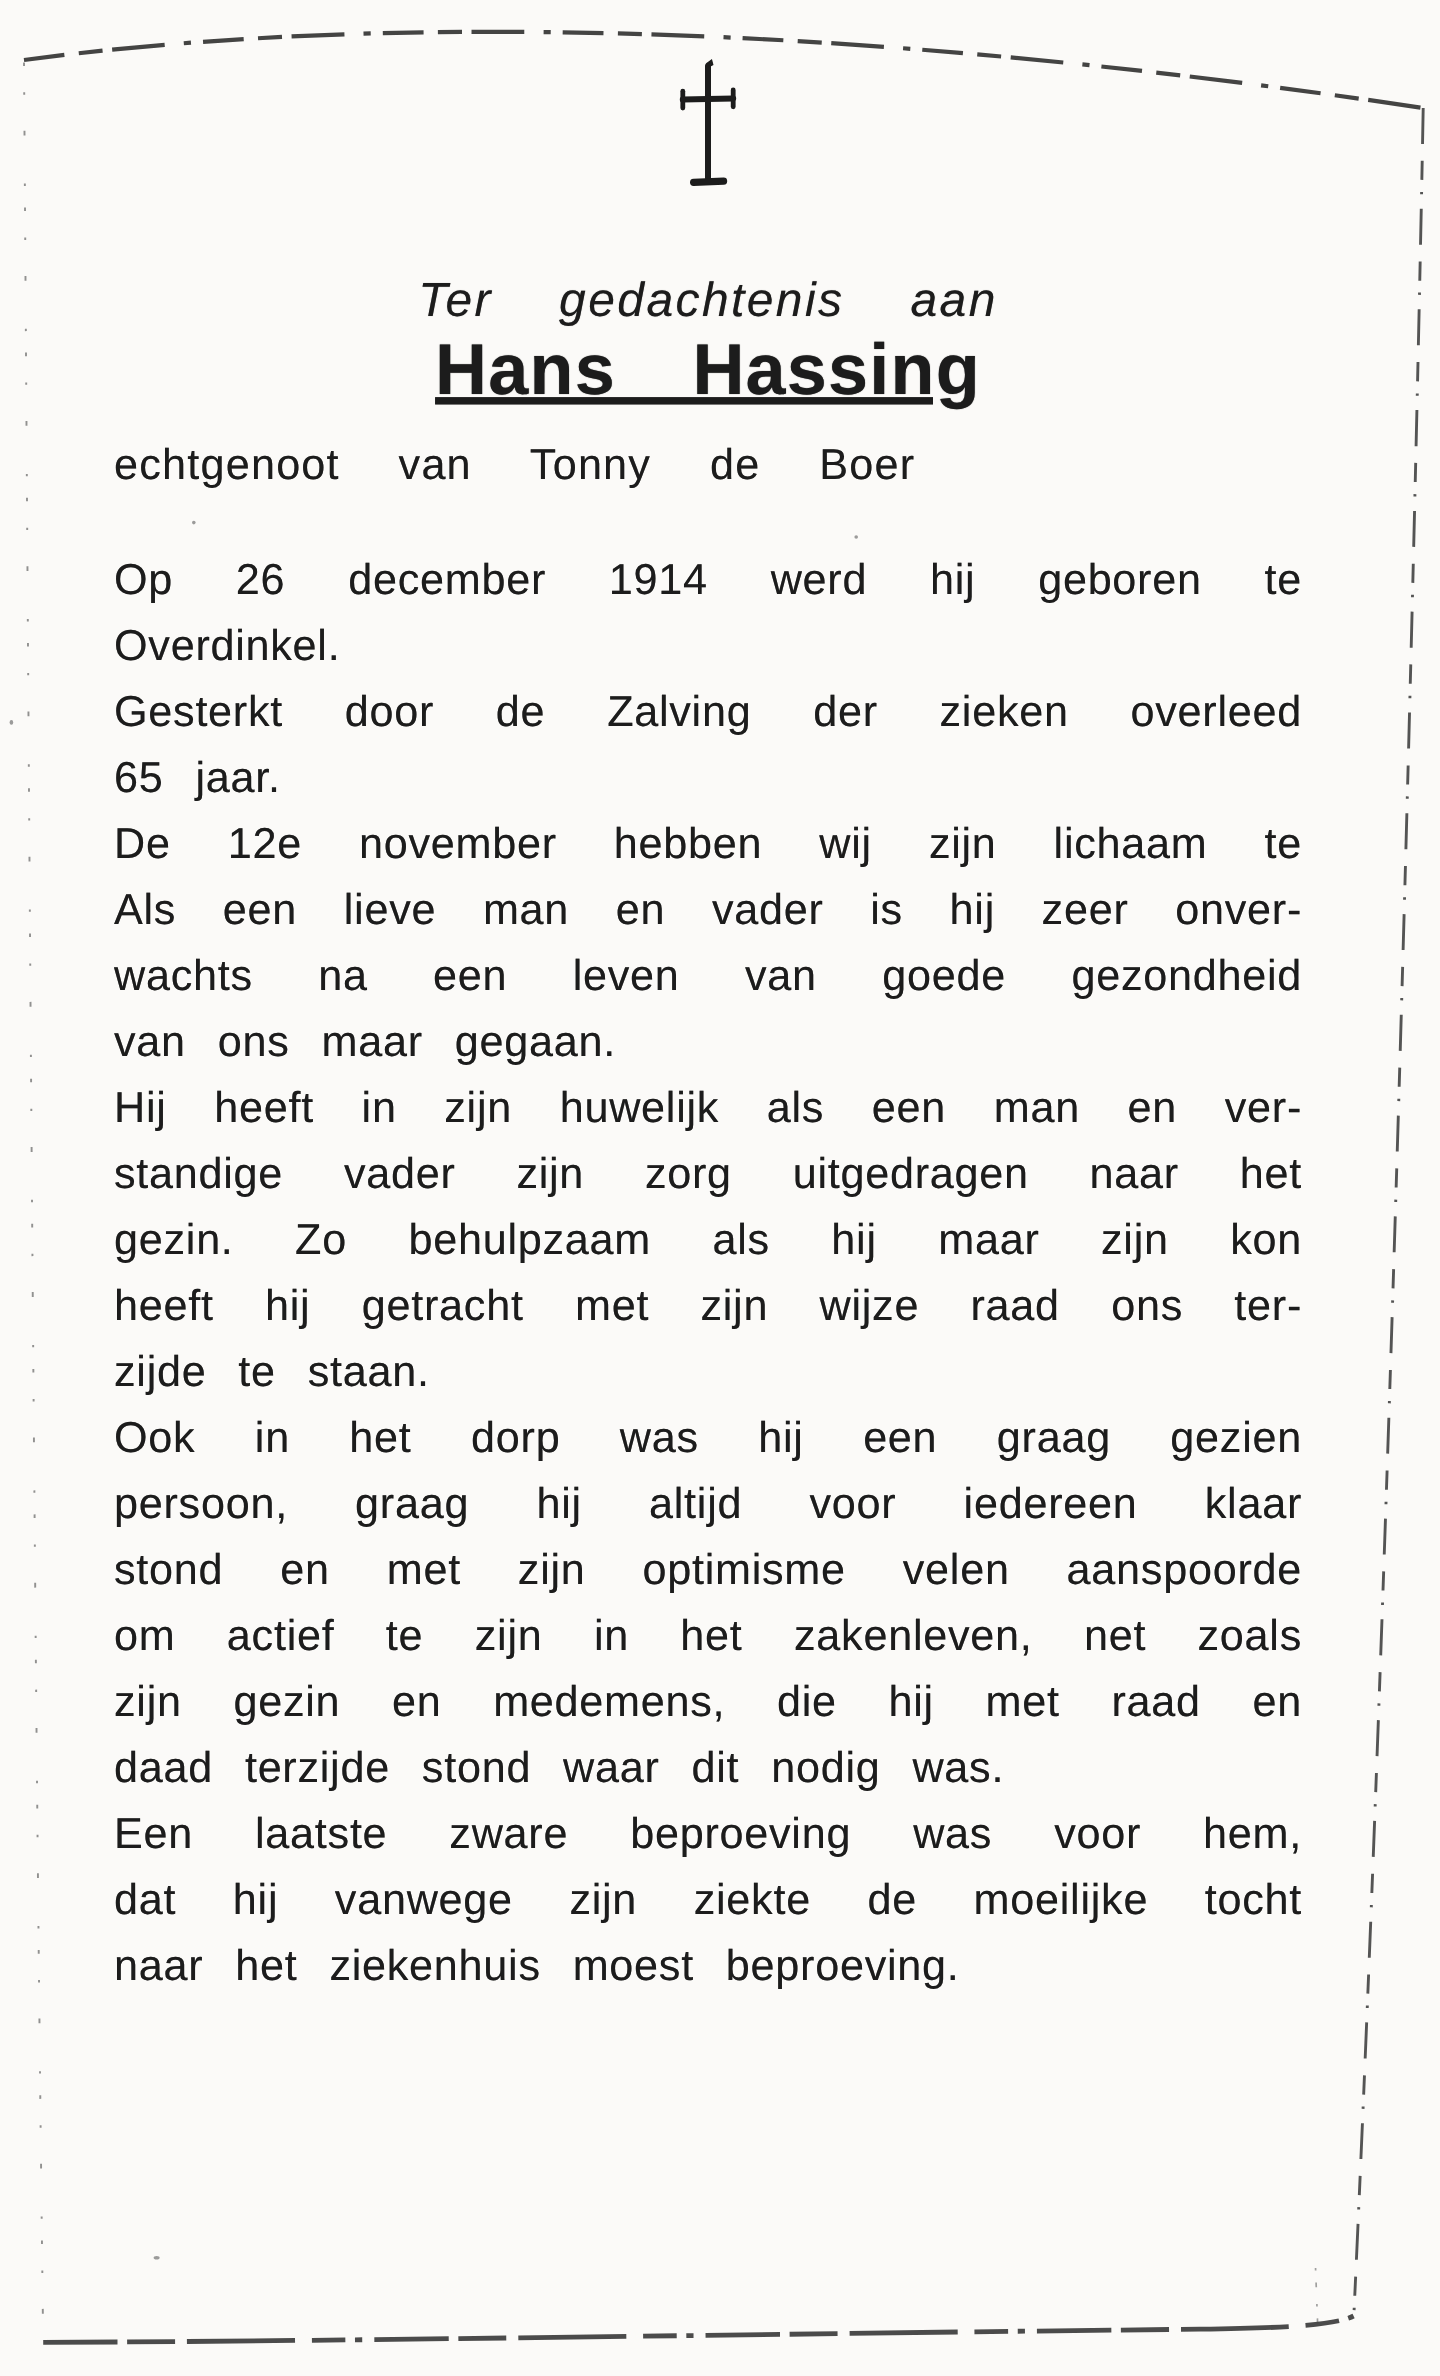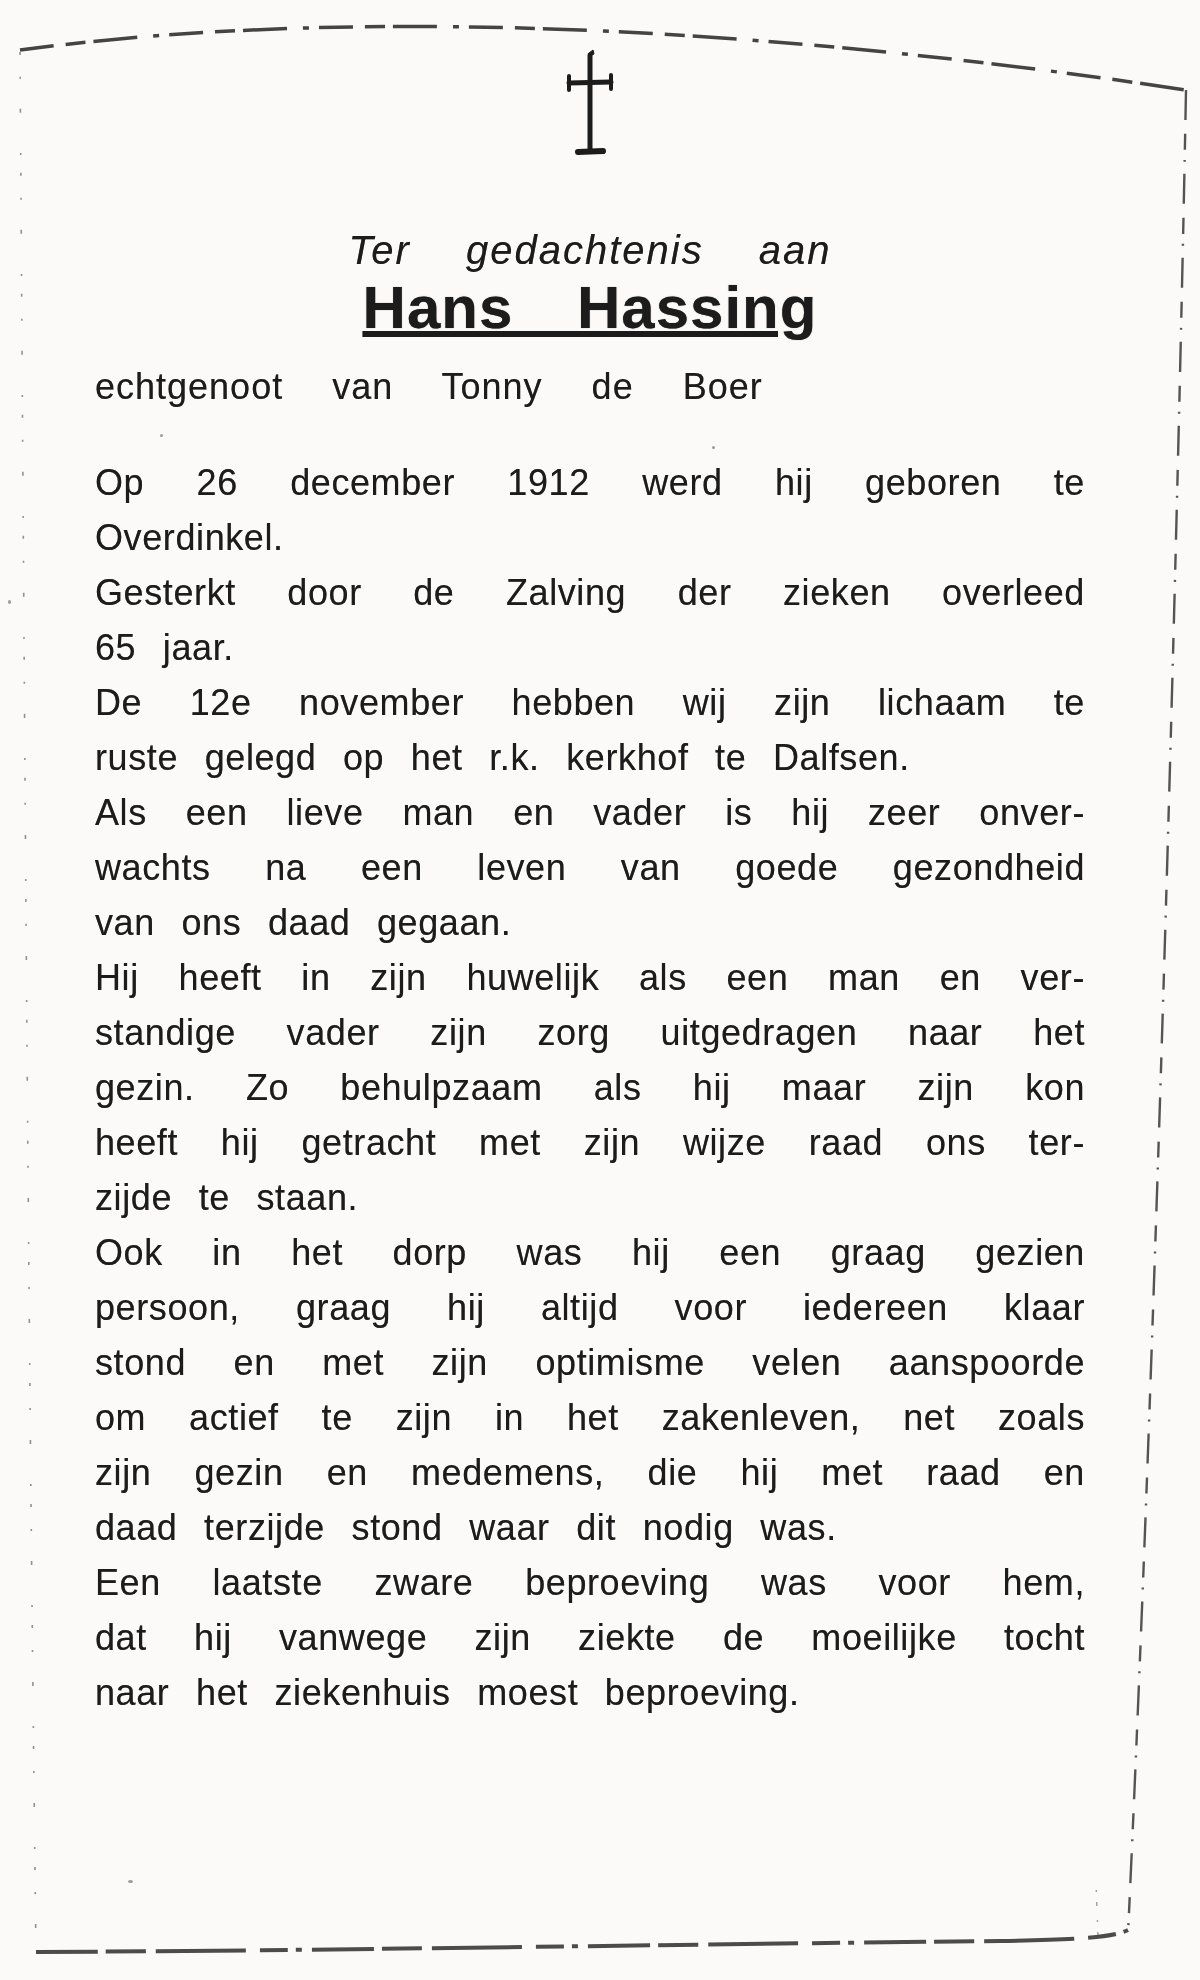--- a/index.html
+++ b/index.html
@@ -93,29 +93,28 @@
     </svg>
   </div>
 
   <div class="dedication">Ter gedachtenis aan</div>
 
   <div class="person-name">Hans Hassing</div>
 
   <div class="relation">echtgenoot van Tonny de Boer</div>
 
   <div class="memorial-text" id="memorial-text">
-      <div class="line">Op 26 december 1912 werd hij geboren te</div>
+      <div class="line">Op 26 december 1914 werd hij geboren te</div>
       <div class="line last">Overdinkel.</div>
       <div class="line">Gesterkt door de Zalving der zieken overleed</div>
       <div class="line last">65 jaar.</div>
       <div class="line">De 12e november hebben wij zijn lichaam te</div>
-      <div class="line last">ruste gelegd op het r.k. kerkhof te Dalfsen.</div>
       <div class="line">Als een lieve man en vader is hij zeer onver-</div>
       <div class="line">wachts na een leven van goede gezondheid</div>
-      <div class="line last">van ons daad gegaan.</div>
+      <div class="line last">van ons maar gegaan.</div>
       <div class="line">Hij heeft in zijn huwelijk als een man en ver-</div>
       <div class="line">standige vader zijn zorg uitgedragen naar het</div>
       <div class="line">gezin. Zo behulpzaam als hij maar zijn kon</div>
       <div class="line">heeft hij getracht met zijn wijze raad ons ter-</div>
       <div class="line last">zijde te staan.</div>
       <div class="line">Ook in het dorp was hij een graag gezien</div>
       <div class="line">persoon, graag hij altijd voor iedereen klaar</div>
       <div class="line">stond en met zijn optimisme velen aanspoorde</div>
       <div class="line">om actief te zijn in het zakenleven, net zoals</div>
       <div class="line">zijn gezin en medemens, die hij met raad en</div>

